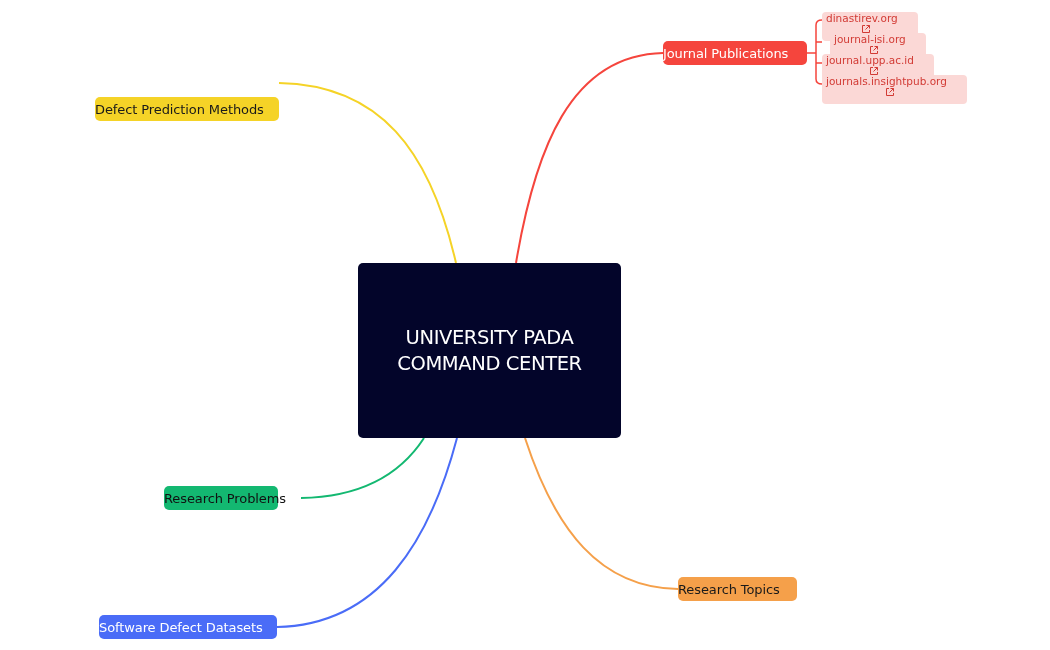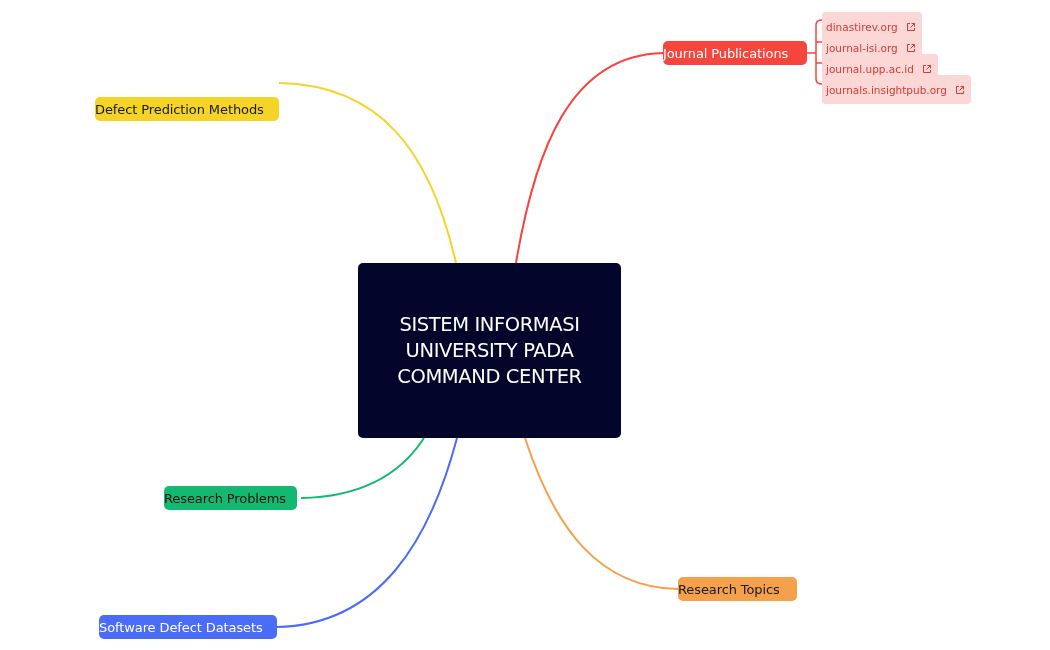--- a/index.html
+++ b/index.html
@@ -50,38 +50,39 @@
       justify-content: center;
       box-sizing: border-box;
       padding: 4px 8px;
       cursor: pointer;
     }
     .root .lines { display: flex; flex-direction: column; align-items: center; }
     .root .lines span { display: block; letter-spacing: -0.4px; }
 
     .n-defect-methods { left: 95px; top: 71px; width: 184px; height: 24px; background: #f5d327; color: #1a1a1a; margin-top: 26px; }
     .n-journal { left: 663px; top: 41px; width: 144px; height: 24px; background: #f5453d; color: #ffffff; }
-    .n-problems { left: 164px; top: 486px; width: 133px; height: 24px; background: #13b871; color: #111111; }
+    .n-problems { left: 164px; top: 486px; width: 114px; height: 24px; background: #13b871; color: #111111; }
     .n-datasets { left: 99px; top: 615px; width: 178px; height: 24px; background: #4a6cf7; color: #ffffff; }
     .n-topics { left: 678px; top: 577px; width: 119px; height: 24px; background: #f5a04a; color: #1a1a1a; }
 
     .link {
       position: absolute;
       left: 822px;
       height: 29px;
       box-sizing: border-box;
       background: #fbd8d6;
       border-radius: 4px;
       color: #d23b35;
       font-size: 10.5px;
       display: flex;
       align-items: center;
-      padding: 0 6px 0 4px;
+      padding: 0 20px 0 4px;
       white-space: nowrap;
       cursor: pointer;
+      flex-direction: column;
     }
     .link .ext {
       display: inline-block;
       margin-left: 8px;
       width: 10px; height: 10px;
     }
   </style>
 </head>
 <body>
 
@@ -97,21 +98,20 @@
 
     <path d="M457 438 C 430 540, 380 625, 277 627" fill="none" stroke="#4a6cf7" stroke-width="2"></path>
 
     <path d="M525 438 C 555 530, 600 588, 678 589" fill="none" stroke="#f5a04a" stroke-width="2"></path>
 
     <path d="M807 53 L816 53 M816 25 Q816 20 822 20 M816 25 L816 79 Q816 84 822 84 M816 42 L822 42 M816 63 L822 63" fill="none" stroke="#f5453d" stroke-width="1.5"></path>
   </svg>
 
   <div class="root">
     <div class="lines">
-      <span>SISTEM INFORMASI</span>
       <span>UNIVERSITY PADA</span>
       <span>COMMAND CENTER</span>
     </div>
   </div>
 
   <div class="node n-defect-methods">
     <span>Defect Prediction Methods</span>
   </div>
 
   <div class="node n-journal">
@@ -129,21 +129,21 @@
   <div class="node n-topics">
     <span>Research Topics</span>
   </div>
 
   <div class="link" style="top:12px;">
     <span>dinastirev.org</span>
     <svg class="ext" viewBox="0 0 10 10">
         <path d="M4 1.5H1.5v7h7V6 M5.5 1.5h3v3 M8.5 1.5L4.5 5.5" fill="none" stroke="#d23b35" stroke-width="1"></path>
       </svg>
   </div>
-  <div class="link" style="top:33px;">
+  <div class="link" style="top:33px;margin-left:8px;">
     <span>journal-isi.org</span>
     <svg class="ext" viewBox="0 0 10 10">
         <path d="M4 1.5H1.5v7h7V6 M5.5 1.5h3v3 M8.5 1.5L4.5 5.5" fill="none" stroke="#d23b35" stroke-width="1"></path>
       </svg>
   </div>
   <div class="link" style="top:54px;">
     <span>journal.upp.ac.id</span>
     <svg class="ext" viewBox="0 0 10 10">
         <path d="M4 1.5H1.5v7h7V6 M5.5 1.5h3v3 M8.5 1.5L4.5 5.5" fill="none" stroke="#d23b35" stroke-width="1"></path>
       </svg>

